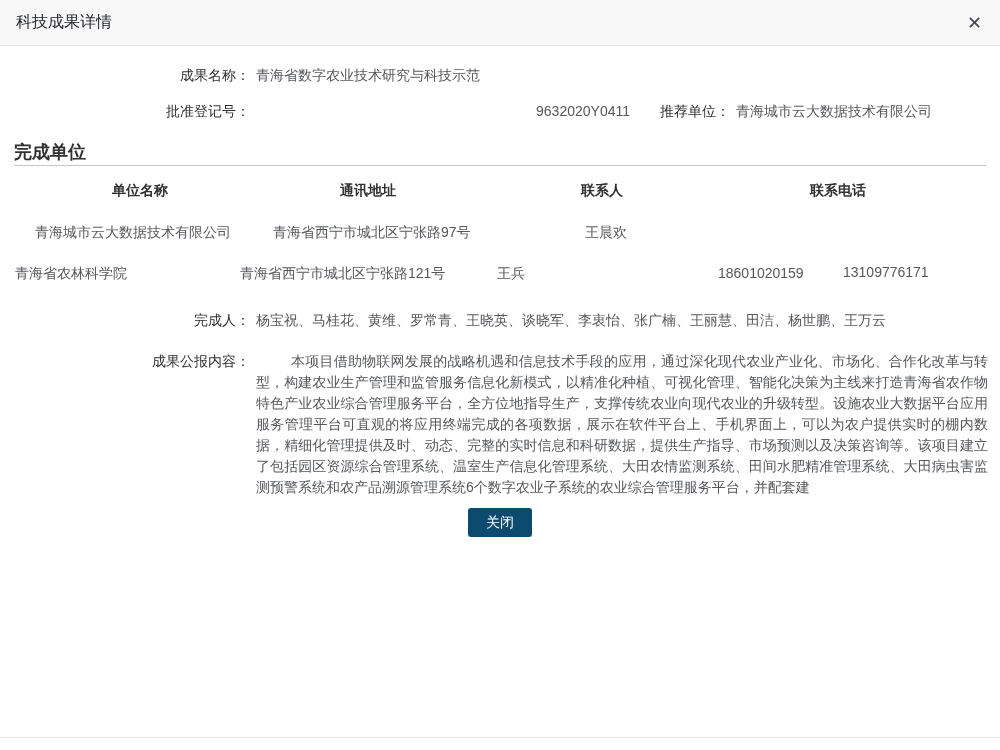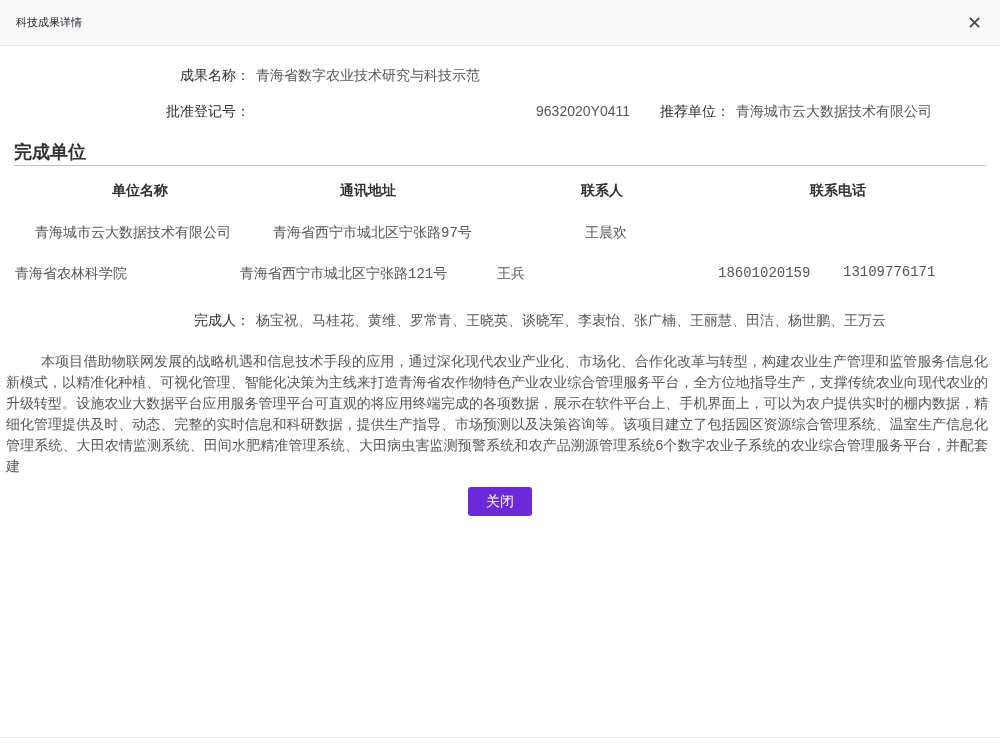--- a/index.html
+++ b/index.html
@@ -15,58 +15,58 @@
     background: #ffffff;
     border-bottom: 1px solid #e9e9eb;
   }
   .dialog-header {
     height: 46px;
     background: #f8f8f9;
     border-bottom: 1px solid #e8e8ea;
     display: flex; align-items: center; justify-content: space-between;
     padding: 0 16px;
   }
-  .dialog-title { font-size: 11px; color: #23252d; text-align: center; }
+  .dialog-title { font-size: 16px; color: #23252d; text-align: center; }
   .dialog-close {
     font-size: 18px; color: #474956; cursor: pointer; line-height: 1;
     padding: 2px;
   }
   .dialog-body { padding-top: 19px; font-size: 14px; color: #55575c; }
   .form-row { display: flex; align-items: flex-start; line-height: 20px; }
   .label {
     font-weight: normal; color: #303133;
     width: 250px; text-align: right; flex-shrink: 0;
   }
   .value { margin-left: 6px; color: #55575c; white-space: nowrap; }
   .row-reg { margin-top: 16px; }
   .value-reg { width: 374px; text-align: right; }
   .label-recommender { width: 100px; }
   .section-title {
     margin-top: 21px; padding-left: 14px;
     font-weight: bold; font-size: 18px; color: #303133; line-height: 20px;
   }
   .divider { margin: 3px 14px 0 14px; border-top: 1px solid #c3c6cb; }
-  .units-table { position: relative; height: 130px; font-family: Liberation Mono, monospace; }
+  .units-table { position: relative; height: 130px; }
   .tcell { position: absolute; font-size: 14px; white-space: nowrap; color: #55575c; }
   .th { font-weight: bold; color: #303133; top: 16px; }
   .tr1 { top: 58px; }
   .tr2 { top: 99px; }
   .h0 { left: 112px; } .h1 { left: 340px; } .h2 { left: 581px; } .h3 { left: 810px; }
   .a0 { left: 35px; }  .a1 { left: 273px; } .a2 { left: 585px; } .a3 { left: 843px; margin-top: 40px; }
   .b0 { left: 15px; }  .b1 { left: 240px; } .b2 { left: 497px; } .b3 { left: 718px; }
   .row-completers { margin-top: 14px; }
   .row-bulletin { margin-top: 21px; }
   .bulletin-text {
     flex: 1; margin-left: 6px; margin-right: 12px;
     line-height: 21px; text-align: justify; text-indent: 2.5em;
     color: #55575c;
   }
   .dialog-footer { text-align: center; margin-top: 10px; }
   .close-btn {
-    background: #6d28d9; color: #ffffff;
+    background: #0c4a6e; color: #ffffff;
     border: none; border-radius: 3px;
     width: 64px; height: 29px;
     font-size: 14px; font-family: inherit; cursor: pointer;
   }
 </style>
 </head>
 <body>
 
 <div class="dialog">
 
@@ -108,20 +108,21 @@
       <span class="tcell tr2 b2">王兵</span>
       <span class="tcell tr2 b3">18601020159</span>
     </div>
 
     <div class="form-row row-completers">
       <span class="label">完成人：</span>
       <span class="value">杨宝祝、马桂花、黄维、罗常青、王晓英、谈晓军、李衷怡、张广楠、王丽慧、田洁、杨世鹏、王万云</span>
     </div>
 
     <div class="form-row row-bulletin">
+      <span class="label">成果公报内容：</span>
       <p class="bulletin-text">本项目借助物联网发展的战略机遇和信息技术手段的应用，通过深化现代农业产业化、市场化、合作化改革与转型，构建农业生产管理和监管服务信息化新模式，以精准化种植、可视化管理、智能化决策为主线来打造青海省农作物特色产业农业综合管理服务平台，全方位地指导生产，支撑传统农业向现代农业的升级转型。设施农业大数据平台应用服务管理平台可直观的将应用终端完成的各项数据，展示在软件平台上、手机界面上，可以为农户提供实时的棚内数据，精细化管理提供及时、动态、完整的实时信息和科研数据，提供生产指导、市场预测以及决策咨询等。该项目建立了包括园区资源综合管理系统、温室生产信息化管理系统、大田农情监测系统、田间水肥精准管理系统、大田病虫害监测预警系统和农产品溯源管理系统6个数字农业子系统的农业综合管理服务平台，并配套建</p>
     </div>
 
     <div class="dialog-footer">
       <button class="close-btn">关闭</button>
     </div>
 
   </div>
 </div>
 

